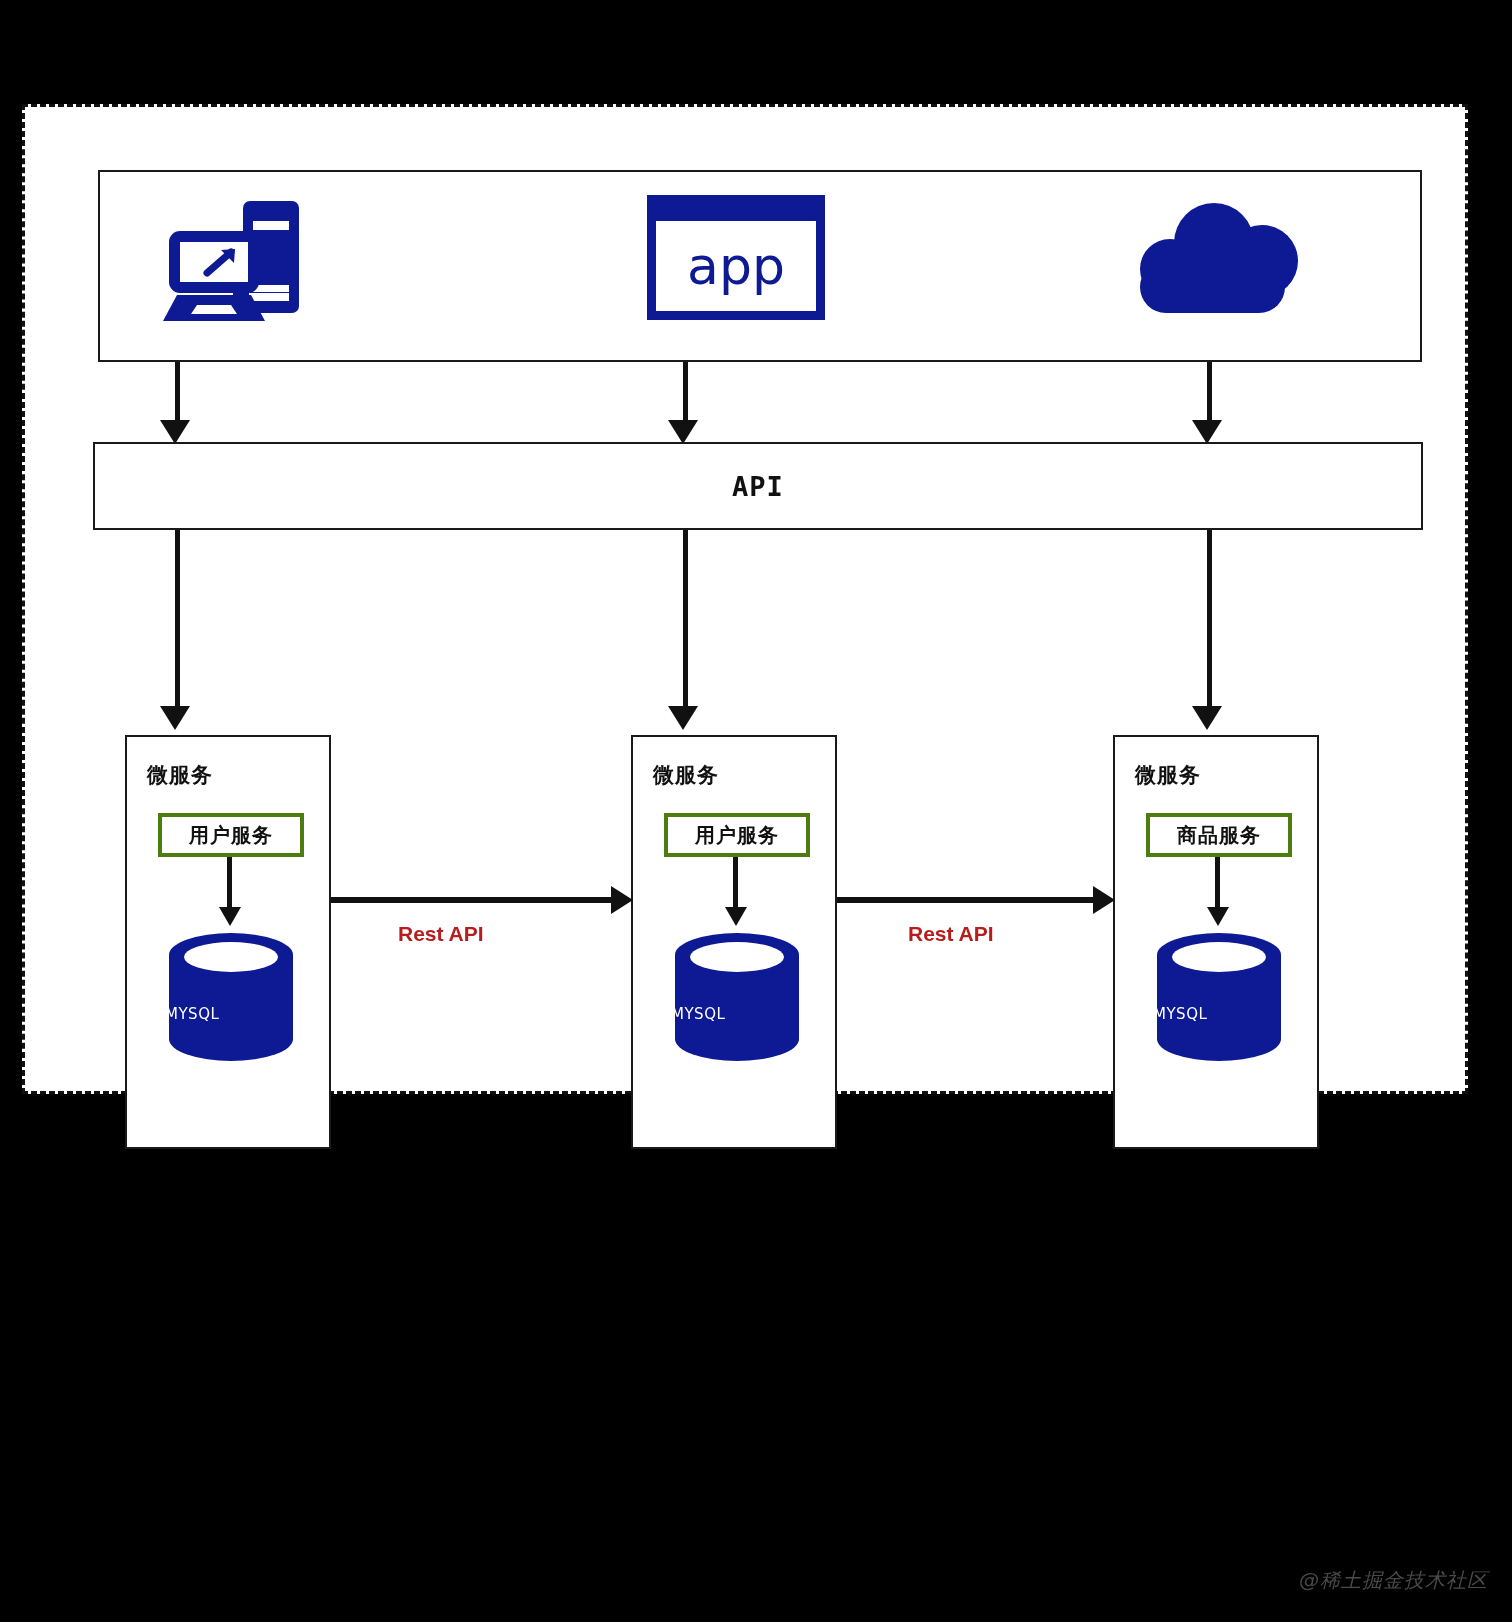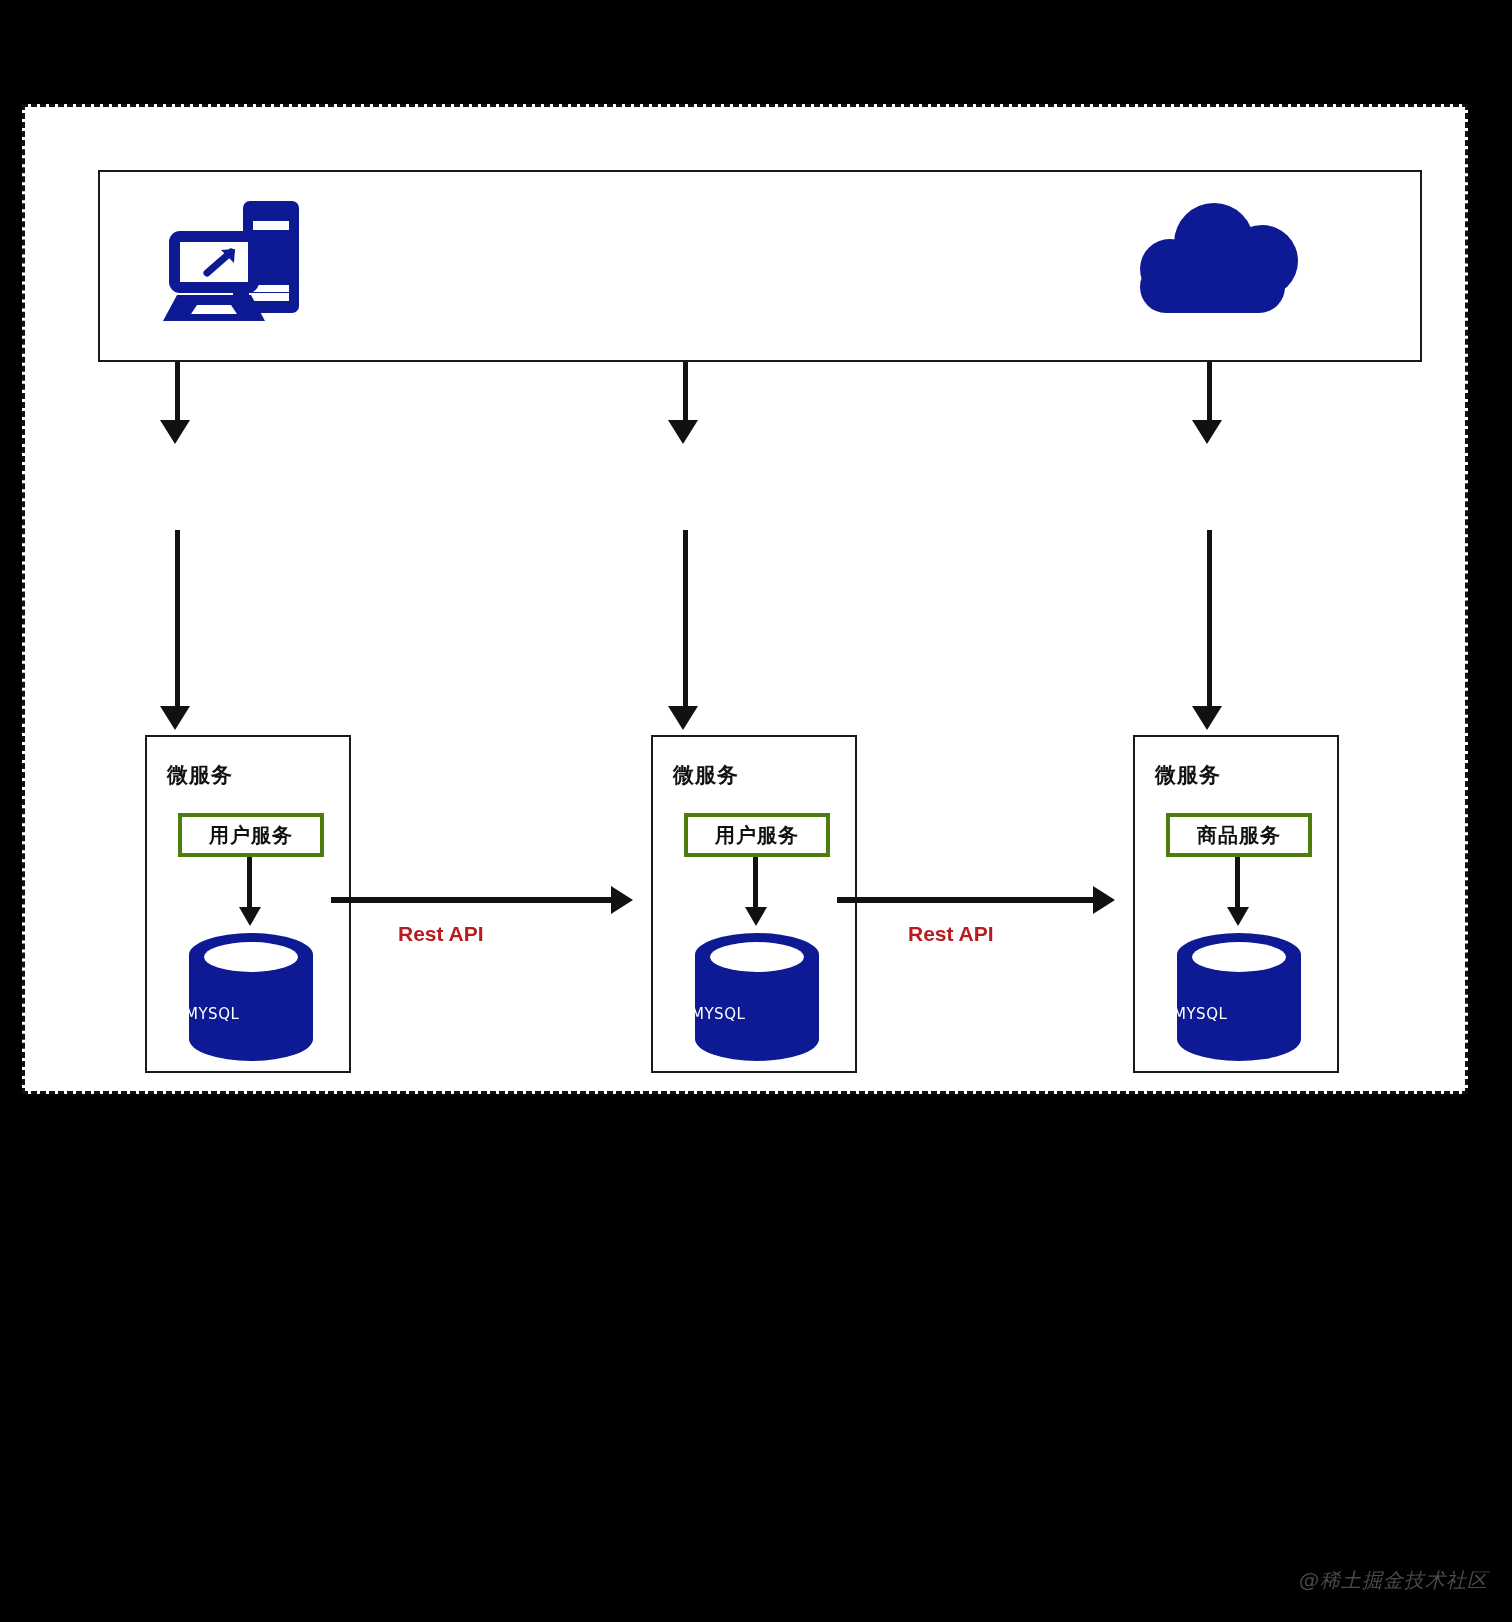--- a/index.html
+++ b/index.html
@@ -54,21 +54,21 @@
 
   
   #api-bar { left:68px; top:335px; width:1330px; height:88px;
              display:flex; align-items:center; justify-content:center; }
   #api-bar .api-text {
     font-family:"DejaVu Sans Mono", monospace;
     font-size:27px; font-weight:700; color:#111; letter-spacing:1px;
   }
 
   
-  .ms-box { top:628px; width:206px; height:338px;margin-left:20px; }
+  .ms-box { top:628px; width:206px; height:414px; }
   #ms-0 { left:100px; }
   #ms-1 { left:606px; }
   #ms-2 { left:1088px; }
 
   .ms-title {
     position:absolute; left:20px; top:24px;
     font-family:"DejaVu Sans", sans-serif;
     font-size:21px; font-weight:700; color:#111; letter-spacing:1px;
   }
   .svc-chip {
@@ -141,20 +141,24 @@
         <rect x="25" y="45" width="68" height="40" fill="#ffffff"></rect>
 
         <path d="M52 76 L76 55" stroke="#0d1a94" stroke-width="7" stroke-linecap="round"></path>
         <path d="M66 53 L80 52 L79 66 Z" fill="#0d1a94"></path>
 
         <path d="M22 98 L96 98 L110 124 L8 124 Z" fill="#0d1a94"></path>
         <path d="M42 108 L76 108 L82 117 L36 117 Z" fill="#ffffff"></path>
       </svg>
     </div>
 
+    <div class="node" id="app-icon">
+      <span class="app-topbar"></span>
+      <span class="app-text">app</span>
+    </div>
 
     <div class="node" id="cloud-icon">
       <svg width="200" height="128" viewBox="0 0 200 128" aria-hidden="true">
         <g fill="#0d1a94">
           <circle cx="104" cy="44" r="40"></circle>
           <circle cx="152" cy="62" r="36"></circle>
           <circle cx="60" cy="70" r="30"></circle>
           <rect x="30" y="62" width="145" height="52" rx="26"></rect>
         </g>
       </svg>
@@ -162,20 +166,23 @@
 
     <div class="vline" style="left:150px; top:255px; height:62px;"></div>
     <div class="vhead" style="left:135px; top:313px;"></div>
 
     <div class="vline" style="left:658px; top:255px; height:62px;"></div>
     <div class="vhead" style="left:643px; top:313px;"></div>
 
     <div class="vline" style="left:1182px; top:255px; height:62px;"></div>
     <div class="vhead" style="left:1167px; top:313px;"></div>
 
+    <div class="boxline" id="api-bar">
+      <span class="api-text">API</span>
+    </div>
 
     <div class="vline" style="left:150px; top:423px; height:180px;"></div>
     <div class="vhead" style="left:135px; top:599px;"></div>
 
     <div class="vline" style="left:658px; top:423px; height:180px;"></div>
     <div class="vhead" style="left:643px; top:599px;"></div>
 
     <div class="vline" style="left:1182px; top:423px; height:180px;"></div>
     <div class="vhead" style="left:1167px; top:599px;"></div>
 

